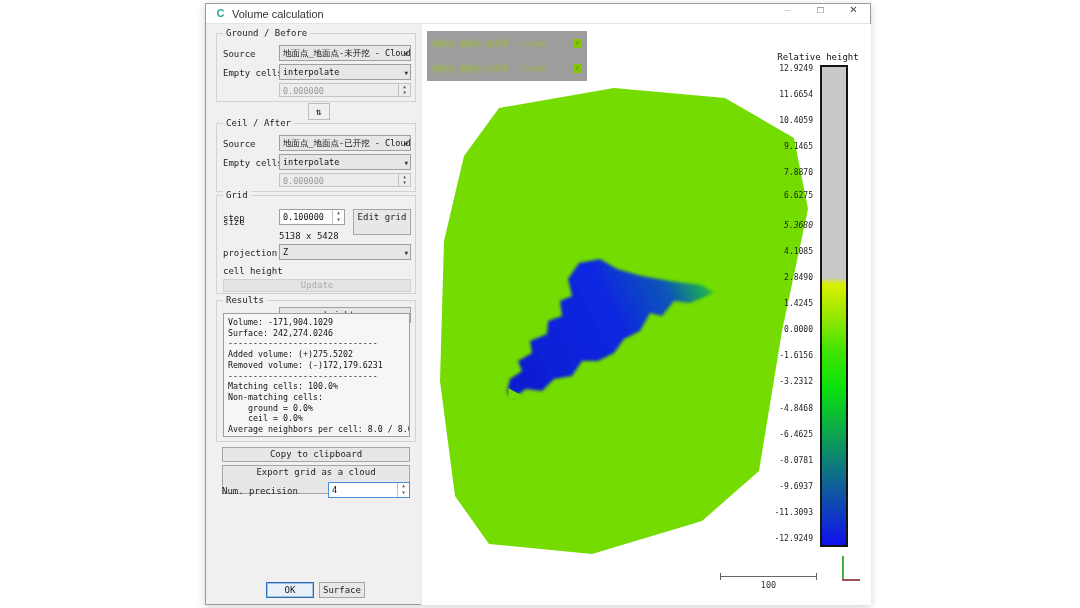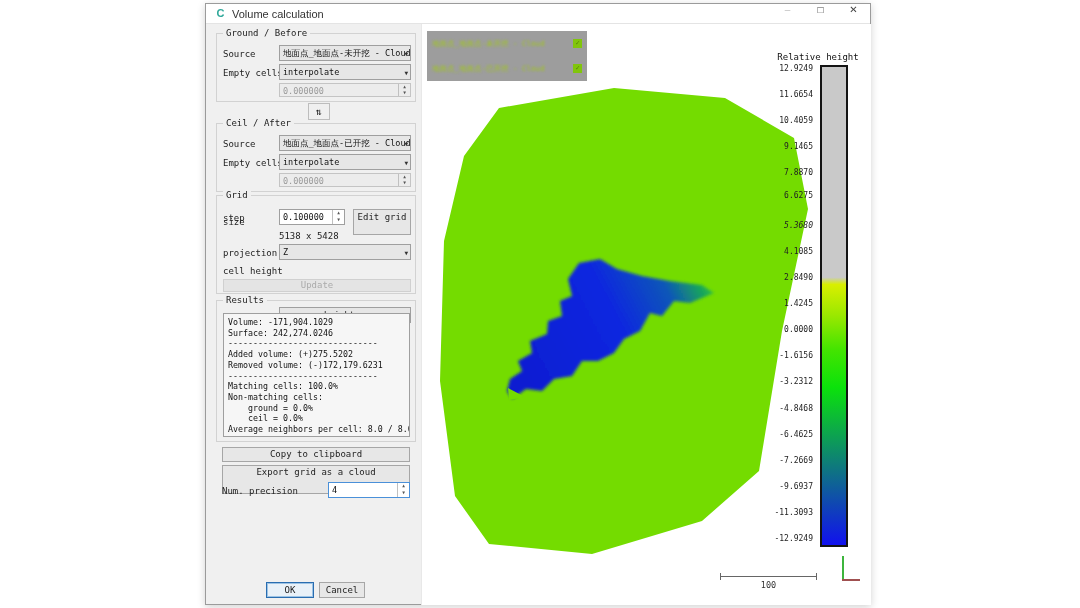--- a/index.html
+++ b/index.html
@@ -197,21 +197,21 @@
       <span class="spinbtns">
         <span>▲</span>
         <span>▼</span>
       </span>
     </div>
 
     <div class="btn focused" style="left:60px;top:578px;width:48px;height:16px;line-height:14px;">
       <span>OK</span>
     </div>
     <div class="btn" style="left:113px;top:578px;width:46px;height:16px;line-height:14px;">
-      <span>Cancel</span>
+      <span>Surface</span>
     </div>
 
     <div id="viewport">
 
       <svg id="scene" width="450" height="581" viewBox="0 0 450 581">
         <defs>
           <linearGradient id="blobg" gradientUnits="userSpaceOnUse" x1="90" y1="370" x2="295" y2="262">
             <stop offset="0" stop-color="#0f1cd0"></stop>
             <stop offset="0.55" stop-color="#1126e0"></stop>
             <stop offset="0.8" stop-color="#0e56b8"></stop>
@@ -248,21 +248,21 @@
       <span class="tick" style="top:158px;margin-top:9px;">6.6275</span>
       <span class="tick" style="top:197px;font-style:italic;">5.3680</span>
       <span class="tick" style="top:223px;">4.1085</span>
       <span class="tick" style="top:249px;">2.8490</span>
       <span class="tick" style="top:275px;">1.4245</span>
       <span class="tick" style="top:301px;">0.0000</span>
       <span class="tick" style="top:327px;">-1.6156</span>
       <span class="tick" style="top:353px;">-3.2312</span>
       <span class="tick" style="top:380px;">-4.8468</span>
       <span class="tick" style="top:406px;">-6.4625</span>
-      <span class="tick" style="top:432px;">-7.2669</span>
+      <span class="tick" style="top:432px;">-8.0781</span>
       <span class="tick" style="top:458px;">-9.6937</span>
       <span class="tick" style="top:484px;">-11.3093</span>
       <span class="tick" style="top:510px;">-12.9249</span>
 
       <div class="ruler-line"></div>
       <div class="ruler-tick" style="left:298px;"></div>
       <div class="ruler-tick" style="left:394px;"></div>
       <div class="ruler-label">100</div>
 
       <div class="axis-up"></div>

